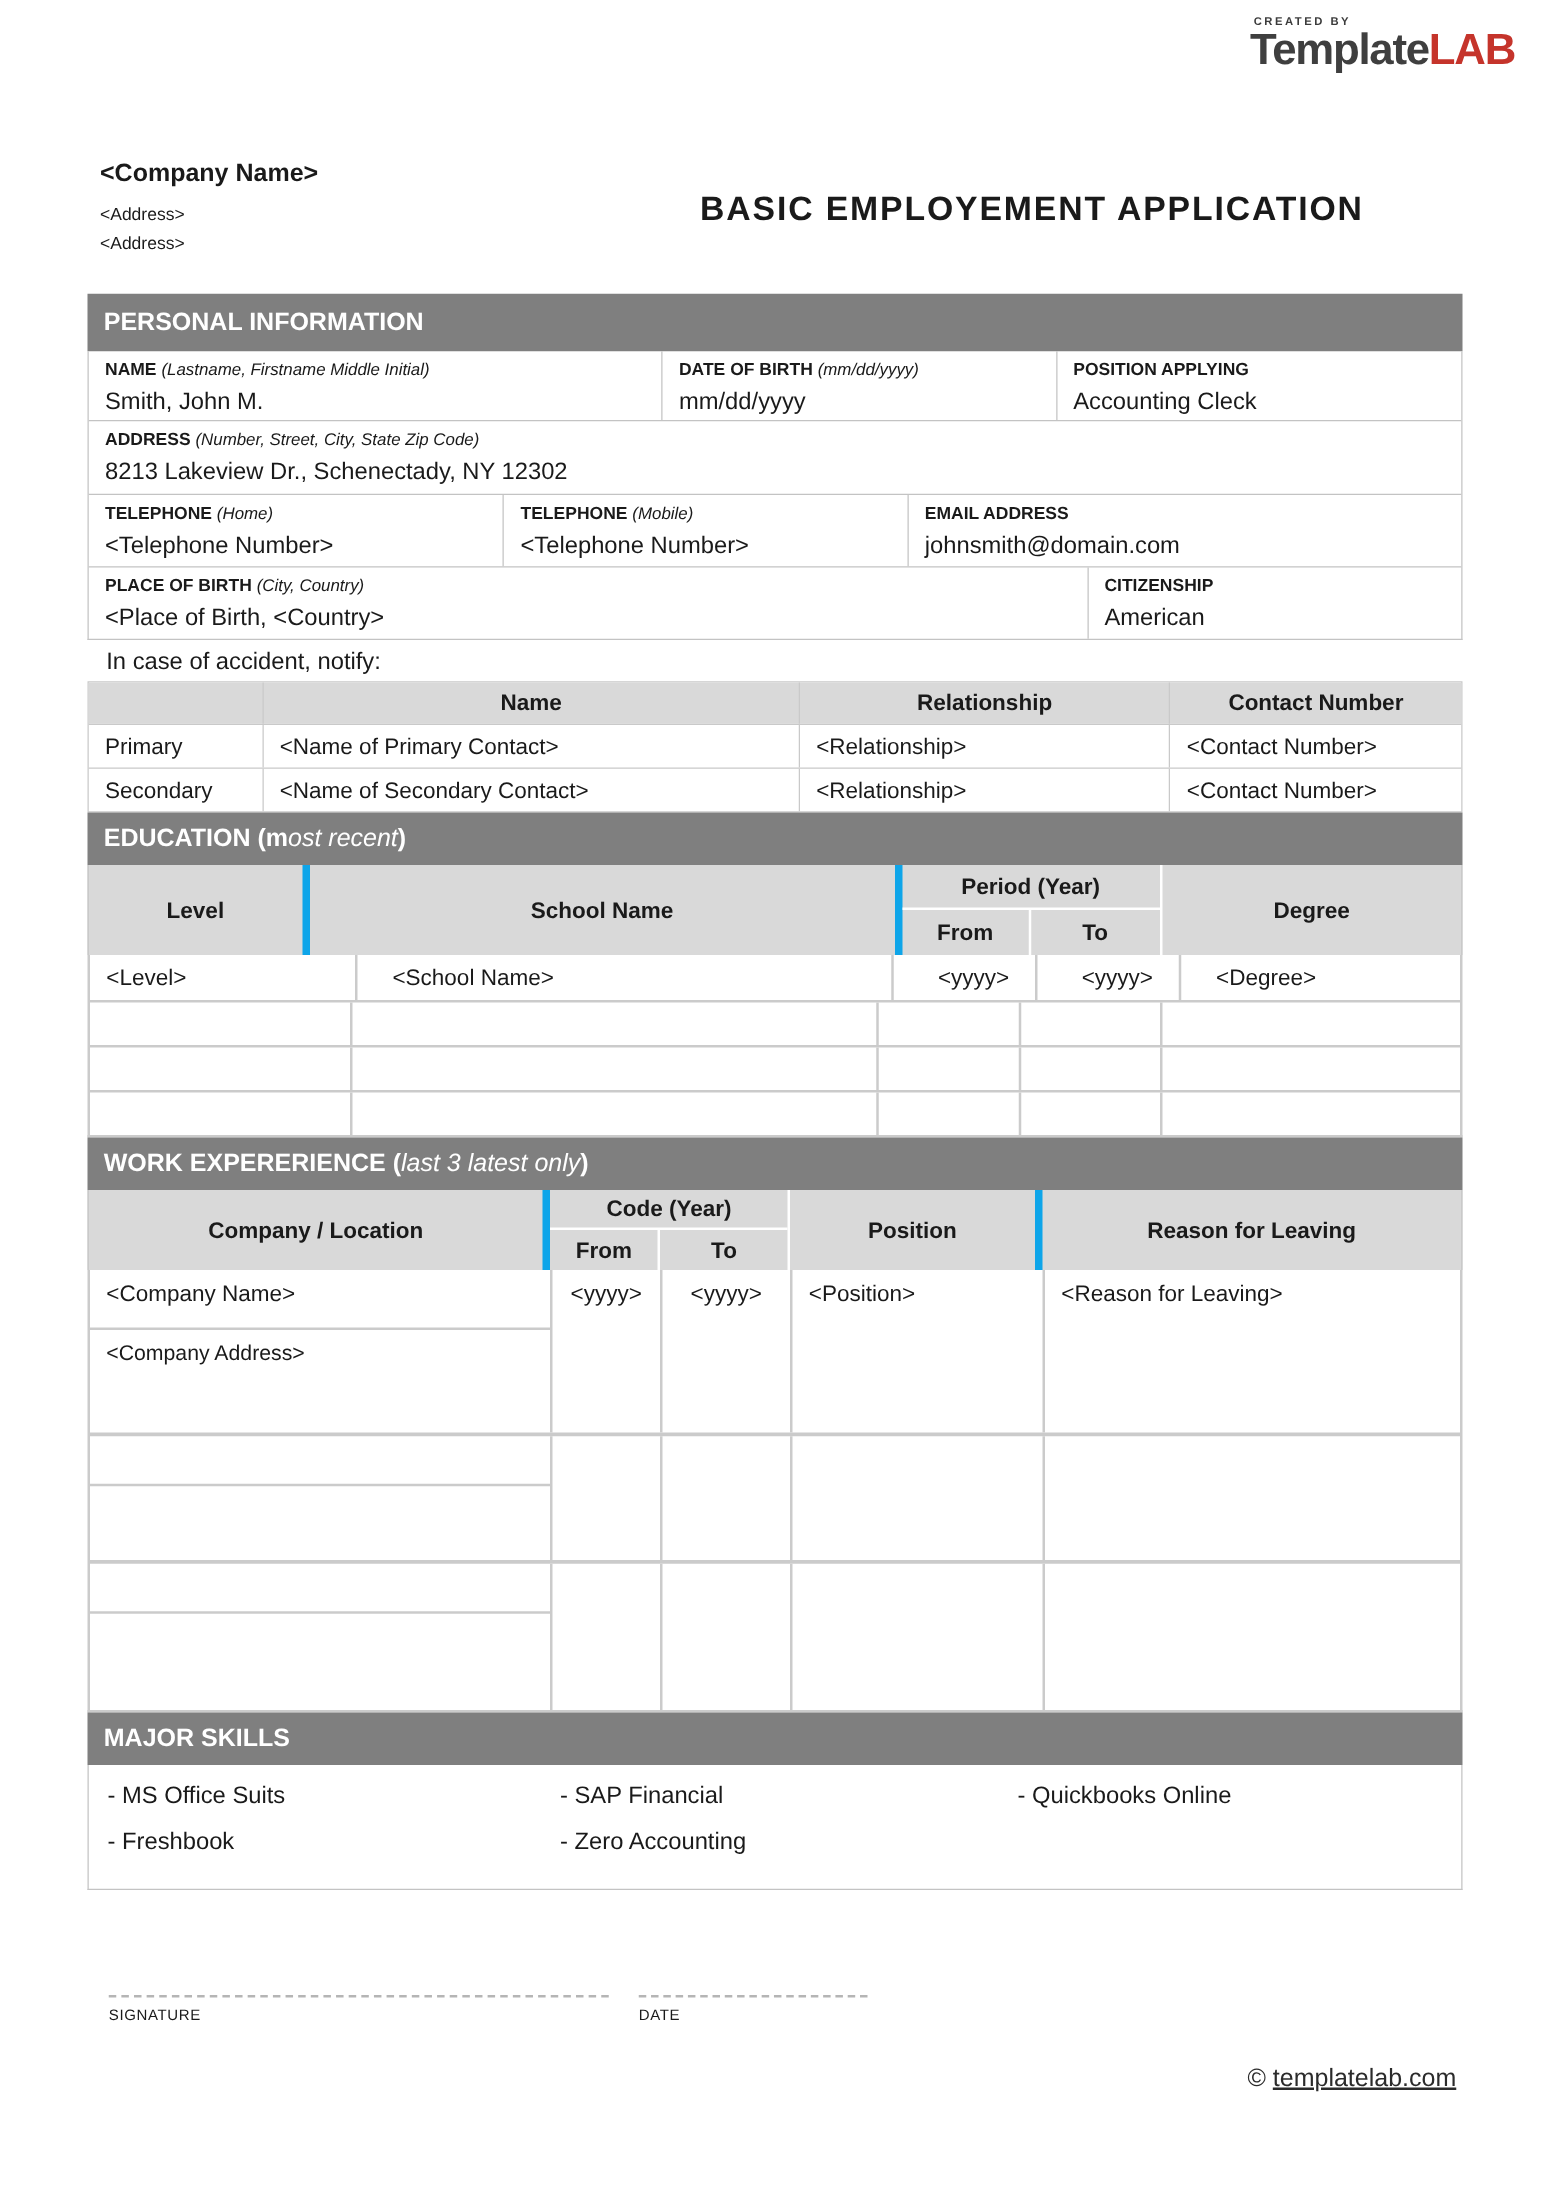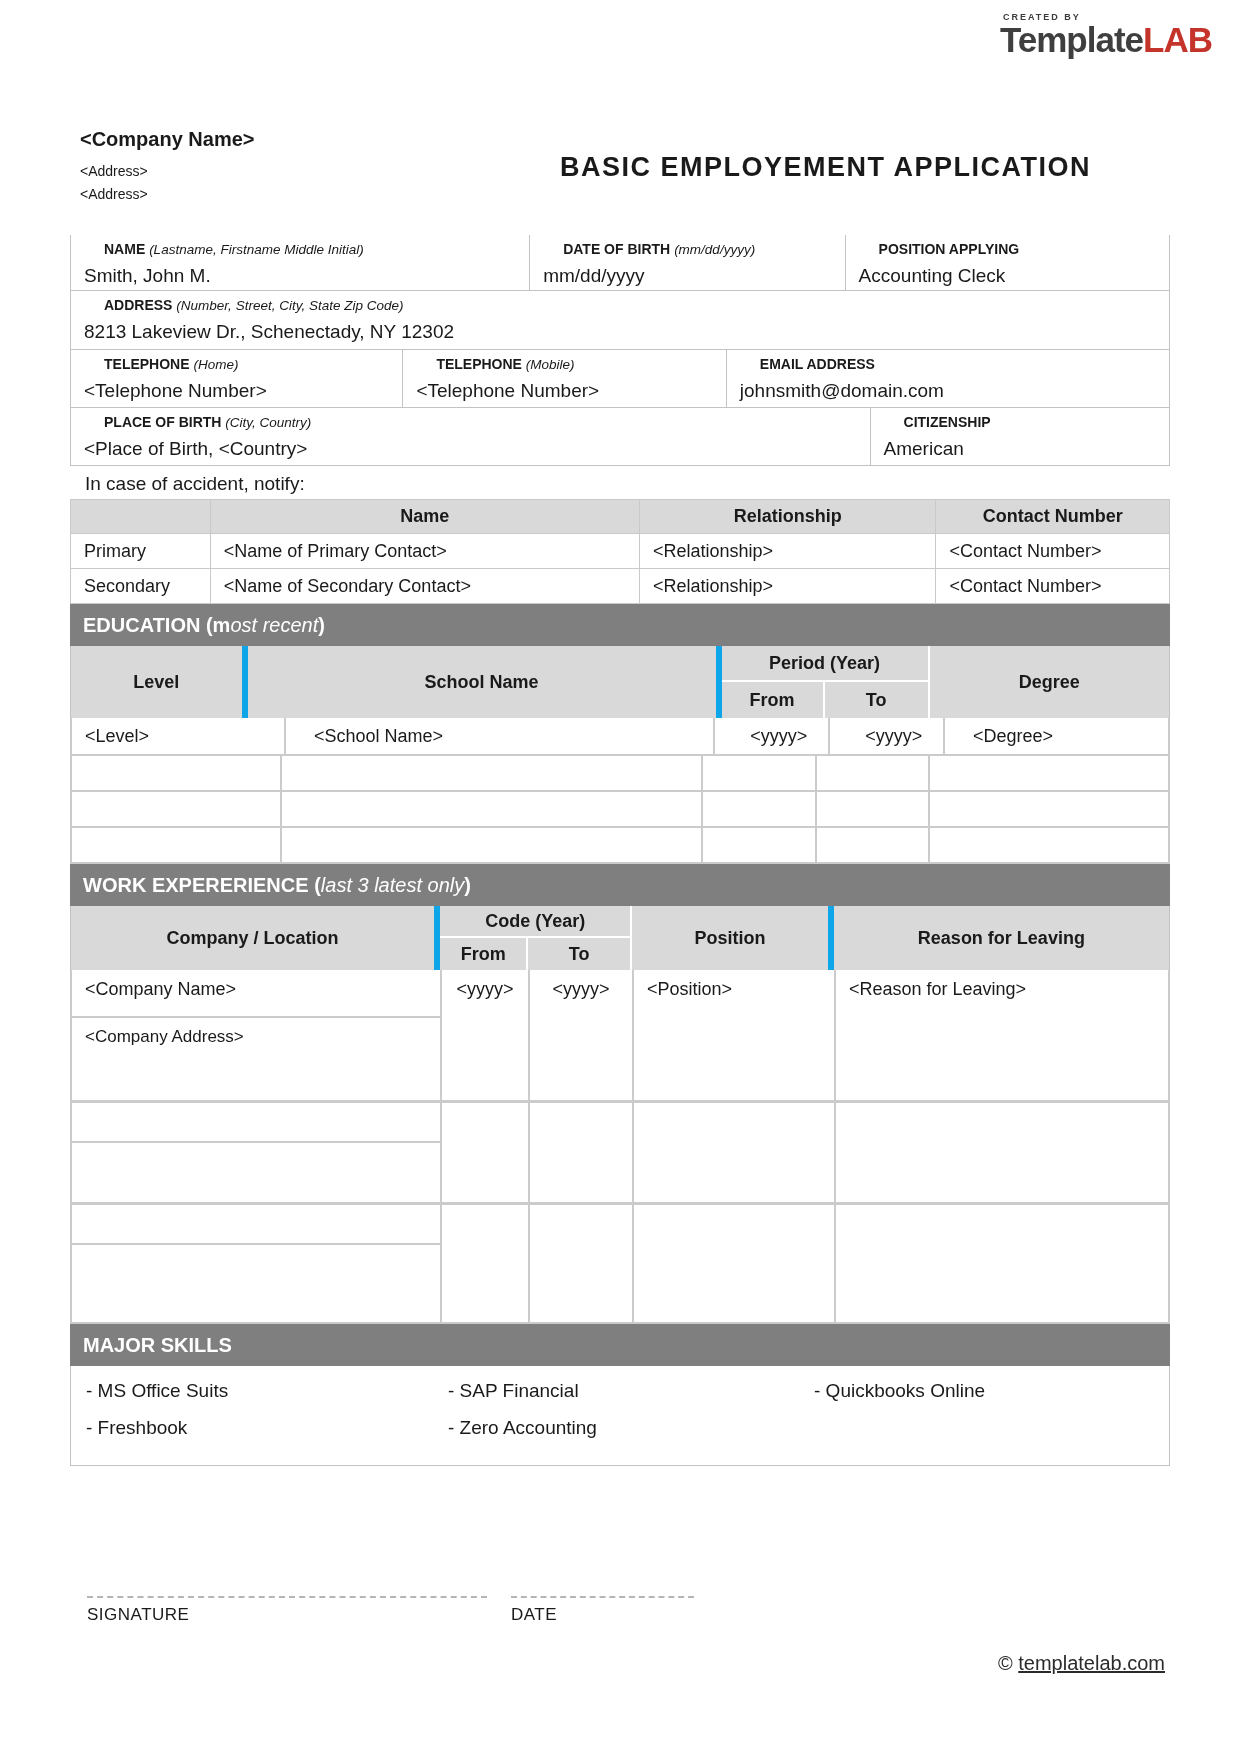--- a/index.html
+++ b/index.html
@@ -22,21 +22,21 @@
 
   .bar { background:#7f7f7f; color:#ffffff; font-weight:bold; font-size:20px; padding-left:13px; display:flex; align-items:center; }
   .bar i { font-weight:normal; font-style:italic; }
 
   
   .ptable { border:1px solid #c3c3c3; border-top:none; }
   .prow { display:flex; border-bottom:1px solid #c3c3c3; }
   .prow:last-child { border-bottom:none; }
   .pcell { border-right:1px solid #c3c3c3; padding:6px 0 0 13px; overflow:hidden; }
   .pcell:last-child { border-right:none; }
-  .plabel { font-size:14px; font-weight:bold;margin-left:20px; }
+  .plabel { font-size:14px; font-weight:bold; }
   .plabel i { font-weight:normal; font-size:13.5px; }
   .pvalue { font-size:19px; margin-top:8px; }
 
   .notify { height:33px; line-height:36px; font-size:19px; padding-left:15px; }
 
   
   .ctable { border:1px solid #c9c9c9; }
   .chead { display:flex; background:#d9d9d9; height:33px; font-weight:bold; font-size:18px; }
   .chead .ccell { justify-content:center; padding-left:0; }
   .crow { display:flex; height:35px; border-top:1px solid #c9c9c9; font-size:18px; }
@@ -70,21 +70,21 @@
   .wcell { border-right:2px solid #cbcbcb; padding:9px 0 0 13px; font-size:18px; overflow:hidden; }
   .wcell.center { text-align:center; padding-left:0; }
   .wcell:last-child { border-right:none; }
 
   
   .skills-box { border:1px solid #c3c3c3; border-top:none; height:100px; padding:14px 0 0 15px; display:grid; grid-template-columns:362px 366px 1fr; grid-auto-rows:37px; font-size:19px; }
 
   
   .sig-block { position:absolute; top:1596px; left:70px; width:1100px; height:60px; }
   .sig-line { position:absolute; top:0; border-top:2px dashed #b5b5b5; }
-  .sig-label { position:absolute; top:9px; font-size:17px; letter-spacing:0.5px; }
+  .sig-label { position:absolute; top:9px; font-size:12px; letter-spacing:0.5px; }
   .footer { position:absolute; top:1652px; right:75px; font-size:20px; color:#2b2b2b; }
   .footer .site { text-decoration:underline; }
 </style>
 </head>
 <body>
 
 <div class="page">
 
   <div class="logo">
     <div class="logo-created">CREATED BY</div>
@@ -94,20 +94,21 @@
   <div class="company">
     <div class="company-name">&lt;Company Name&gt;</div>
     <div class="company-addr">&lt;Address&gt;</div>
     <div class="company-addr">&lt;Address&gt;</div>
   </div>
 
   <div class="doc-title">BASIC EMPLOYEMENT APPLICATION</div>
 
   <div class="content">
 
+    <div class="bar" style="height:46px;">PERSONAL INFORMATION</div>
 
     <div class="ptable">
       <div class="prow" style="height:56px;">
         <div class="pcell" style="width:460px;">
           <div class="plabel"><span>NAME</span> <i>(Lastname, Firstname Middle Initial)</i></div>
           <div class="pvalue">Smith, John M.</div>
         </div>
         <div class="pcell" style="width:316px;">
           <div class="plabel"><span>DATE OF BIRTH</span> <i>(mm/dd/yyyy)</i></div>
           <div class="pvalue">mm/dd/yyyy</div>

